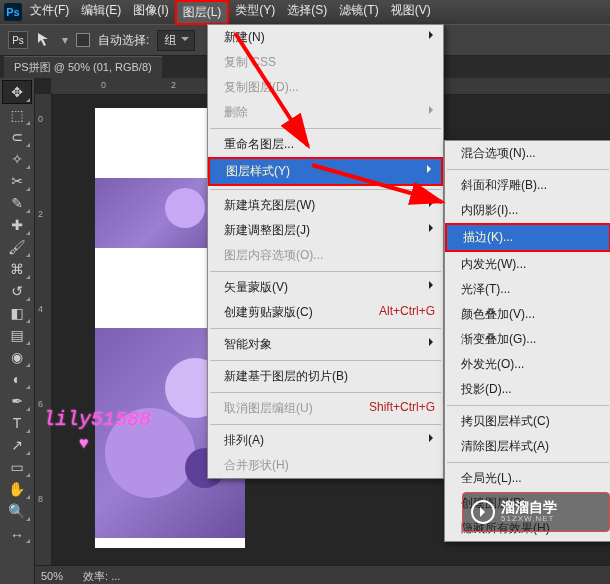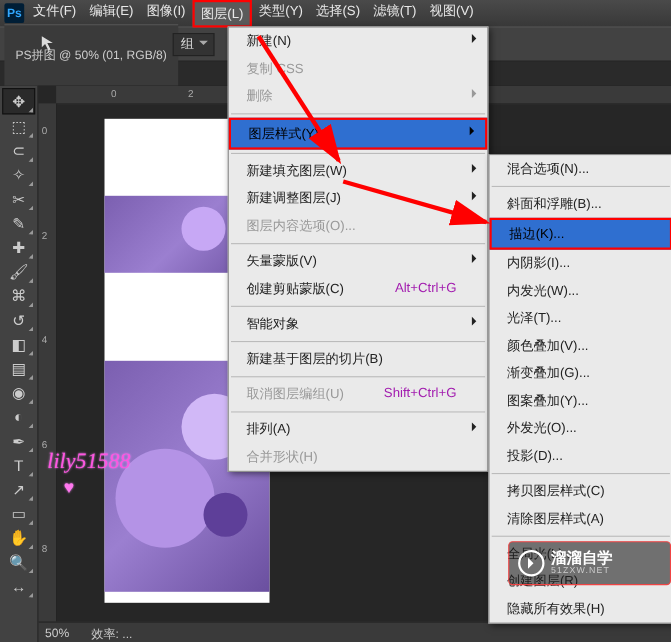--- a/index.html
+++ b/index.html
@@ -9,43 +9,43 @@
   .menu-item{padding:2px 6px;color:#e8e8e8;font-size:12px;cursor:pointer}
   .menu-item.active{background:#5a5a5a}
   .highlight-box{border:2px solid #ff0000}
   .options-bar{display:flex;align-items:center;height:30px;background:#424242;border-top:1px solid #555;border-bottom:1px solid #222;padding:0 8px;gap:8px}
   .ps-small{width:18px;height:16px;background:#333;border:1px solid #666;display:flex;align-items:center;justify-content:center;font-size:10px}
   .move-icon{width:18px;height:18px;position:relative}
   .chk{width:12px;height:12px;border:1px solid #888;background:#333;display:inline-block;vertical-align:middle}
   .select-box{background:#333;border:1px solid #222;padding:1px 18px 1px 6px;position:relative;color:#ddd}
   .select-box:after{content:"";position:absolute;right:5px;top:6px;border:4px solid transparent;border-top-color:#aaa}
   .doc-tab-bar{height:22px;background:#2a2a2a;display:flex;align-items:flex-end;padding-left:4px}
-  .doc-tab{background:#3a3a3a;padding:20px 10px;color:#ccc;font-size:11px;border-top:1px solid #555}
+  .doc-tab{background:#3a3a3a;padding:3px 10px;color:#ccc;font-size:11px;border-top:1px solid #555}
   .workspace{position:relative;height:508px;background:#1e1e1e;display:flex}
   .toolbox{width:34px;background:#424242;border-right:1px solid #222;display:flex;flex-direction:column;align-items:center;padding-top:2px;gap:0}
   .tool{width:28px;height:22px;display:flex;align-items:center;justify-content:center;color:#ccc;font-size:14px;cursor:pointer;position:relative}
   .tool.sel{background:#2a2a2a;border:1px solid #111}
   .tool .tri{position:absolute;right:1px;bottom:1px;border:2px solid transparent;border-right-color:#999;border-bottom-color:#999;width:0;height:0}
   .canvas-area{flex:1;position:relative;background:#262626}
   .ruler-h{position:absolute;top:0;left:16px;right:0;height:16px;background:#3a3a3a;border-bottom:1px solid #222}
   .ruler-v{position:absolute;top:16px;left:0;width:16px;bottom:20px;background:#3a3a3a;border-right:1px solid #222}
   .ruler-h span,.ruler-v span{position:absolute;font-size:9px;color:#aaa}
   .paper{position:absolute;top:30px;left:60px;width:150px;height:440px;background:#fff}
   .photo{position:absolute;left:0;width:150px;background:linear-gradient(135deg,#7b5fb0,#9b7fd0,#6a4f9f);overflow:hidden}
   .photo .blob{position:absolute;border-radius:50%}
-  .watermark{position:absolute;color:#ff55e0;font-style:italic;font-family:Liberation Serif, serif;font-size:20px;text-shadow:0 0 2px #ff88ff}
+  .watermark{position:absolute;color:#ff55e0;font-style:italic;font-family:Liberation Mono, monospace;font-size:20px;text-shadow:0 0 2px #ff88ff}
   .heart{color:#ff77ee;font-size:16px}
   .status-bar{position:absolute;bottom:0;left:0;right:0;height:20px;background:#3a3a3a;display:flex;align-items:center;padding:0 6px;gap:20px;font-size:11px;color:#ccc;border-top:1px solid #222}
   
   .dropdown{position:absolute;background:#eaeaea;color:#222;font-size:12px;box-shadow:2px 2px 6px rgba(0,0,0,.5);border:1px solid #888}
   .dd-item{padding:4px 28px 4px 16px;white-space:nowrap;position:relative;cursor:pointer}
   .dd-item.disabled{color:#999}
-  .dd-item.selected{background:#2f6fd0;color:#000000}
+  .dd-item.selected{background:#2f6fd0;color:#fef9c3}
   .dd-item .arrow{position:absolute;right:6px;top:6px;border:4px solid transparent;border-left-color:currentColor}
-  .dd-item .shortcut{position:absolute;right:28px;color:#a21caf}
+  .dd-item .shortcut{position:absolute;right:8px;color:#b91c1c}
   .dd-sep{height:1px;background:#bbb;margin:3px 2px}
   .layer-menu{top:24px;left:207px;width:235px}
   .style-menu{top:140px;left:444px;width:166px}
   
   .red-arrow{position:absolute;pointer-events:none}
   
   .logo-sudo{position:absolute;right:0;bottom:52px;width:130px;height:38px;background:rgba(30,30,30,.6);border:1px solid #ef4444;border-radius:4px;display:flex;align-items:center;gap:6px;padding:0 8px;color:#fff}
   .logo-sudo .play{width:20px;height:20px;border:2px solid #fff;border-radius:50%;display:flex;align-items:center;justify-content:center}
   .logo-sudo .play:before{content:"";border:5px solid transparent;border-left-color:#fff;margin-left:3px}
 </style>
@@ -142,22 +142,24 @@
       <div class="status-bar">
         <span>50%</span>
         <span><span>效率:</span> <span>...</span></span>
       </div>
     </div>
   </div>
 
   <div class="dropdown layer-menu" id="layer-menu">
       <div class="dd-item">新建(N)<span class="arrow"></span></div>
       <div class="dd-item disabled">复制 CSS</div>
+      <div class="dd-item disabled">复制图层(D)...</div>
       <div class="dd-item disabled">删除<span class="arrow"></span></div>
       <div class="dd-sep"></div>
+      <div class="dd-item">重命名图层...</div>
       <div class="dd-item selected highlight-box">图层样式(Y)<span class="arrow"></span></div>
       <div class="dd-sep"></div>
       <div class="dd-item">新建填充图层(W)<span class="arrow"></span></div>
       <div class="dd-item">新建调整图层(J)<span class="arrow"></span></div>
       <div class="dd-item disabled">图层内容选项(O)...</div>
       <div class="dd-sep"></div>
       <div class="dd-item">矢量蒙版(V)<span class="arrow"></span></div>
       <div class="dd-item">创建剪贴蒙版(C)<span class="shortcut">Alt+Ctrl+G</span></div>
       <div class="dd-sep"></div>
       <div class="dd-item">智能对象<span class="arrow"></span></div>
@@ -167,27 +169,26 @@
       <div class="dd-item disabled">取消图层编组(U)<span class="shortcut">Shift+Ctrl+G</span></div>
       <div class="dd-sep"></div>
       <div class="dd-item">排列(A)<span class="arrow"></span></div>
       <div class="dd-item disabled">合并形状(H)</div>
     </div>
 
   <div class="dropdown style-menu" id="style-menu">
       <div class="dd-item">混合选项(N)...</div>
       <div class="dd-sep"></div>
       <div class="dd-item">斜面和浮雕(B)...</div>
+      <div class="dd-item">内阴影(I)...</div>
       <div class="dd-item selected highlight-box">描边(K)...</div>
-      <div class="dd-item">内阴影(I)...</div>
       <div class="dd-item">内发光(W)...</div>
       <div class="dd-item">光泽(T)...</div>
       <div class="dd-item">颜色叠加(V)...</div>
       <div class="dd-item">渐变叠加(G)...</div>
-      <div class="dd-item">图案叠加(Y)...</div>
       <div class="dd-item">外发光(O)...</div>
       <div class="dd-item">投影(D)...</div>
       <div class="dd-sep"></div>
       <div class="dd-item">拷贝图层样式(C)</div>
       <div class="dd-item">清除图层样式(A)</div>
       <div class="dd-sep"></div>
       <div class="dd-item">全局光(L)...</div>
       <div class="dd-item">创建图层(R)</div>
       <div class="dd-item">隐藏所有效果(H)</div>
     </div>

